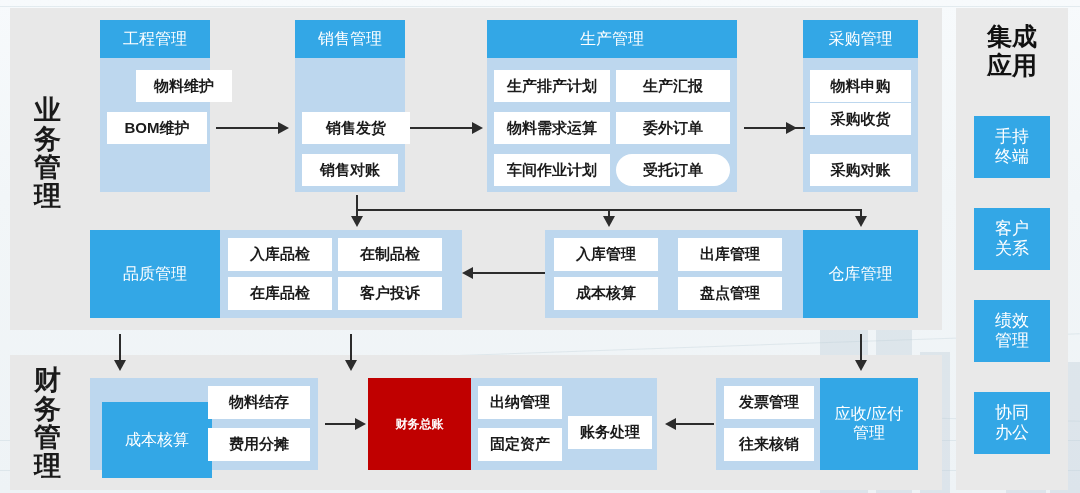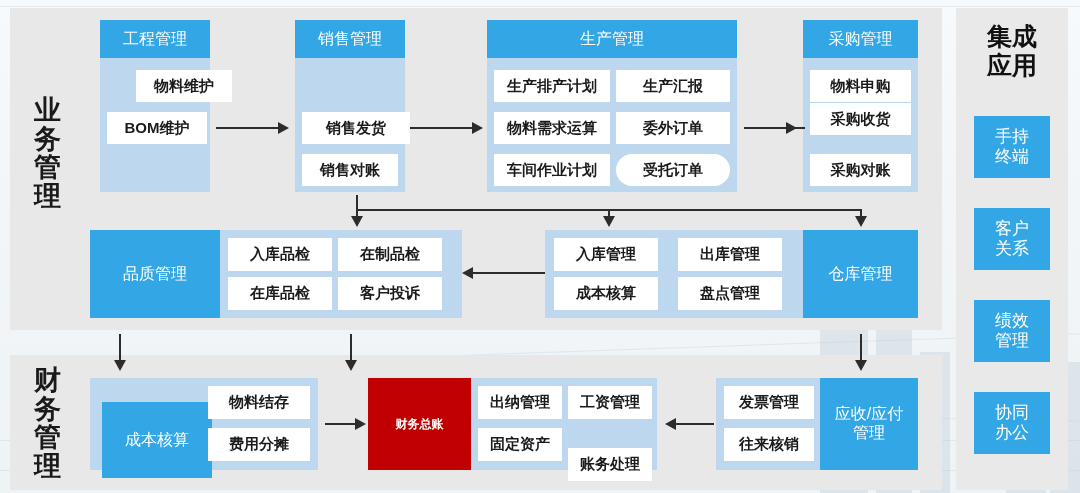--- a/index.html
+++ b/index.html
@@ -162,23 +162,22 @@
   <div class="cell" style="left:208px;top:386px;width:102px;height:33px;">物料结存</div>
   <div class="cell" style="left:208px;top:428px;width:102px;height:33px;">费用分摊</div>
 
   <div class="ln hline" style="left:325px;top:423px;width:32px;"></div>
   <div class="ar ar-r" style="left:355px;top:418px;"></div>
 
   <div class="red-box" style="left:368px;top:378px;width:103px;height:92px;">财务总账</div>
 
   <div class="mod" style="left:471px;top:378px;width:186px;height:92px;"></div>
   <div class="cell" style="left:478px;top:386px;width:84px;height:33px;">出纳管理</div>
-  <div class="cell" style="left:568px;top:386px;width:84px;height:33px;">工资管理</div>
   <div class="cell" style="left:478px;top:428px;width:84px;height:33px;">固定资产</div>
-  <div class="cell" style="left:568px;top:448px;width:84px;height:33px;">账务处理</div>
+  <div class="cell" style="left:568px;top:416px;width:84px;height:33px;">账务处理</div>
 
   <div class="ln hline" style="left:676px;top:423px;width:38px;"></div>
   <div class="ar ar-l" style="left:665px;top:418px;"></div>
 
   <div class="mod" style="left:716px;top:378px;width:202px;height:92px;"></div>
   <div class="side-blue" style="left: 820px; top: 378px; width: 98px; height: 92px; white-space: pre-line;">应收/应付
 管理</div>
   <div class="cell" style="left:724px;top:386px;width:90px;height:33px;">发票管理</div>
   <div class="cell" style="left:724px;top:428px;width:90px;height:33px;">往来核销</div>
 

